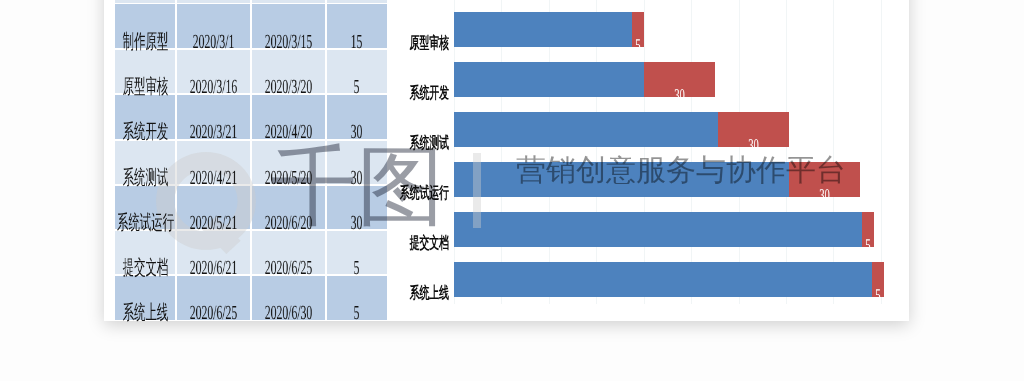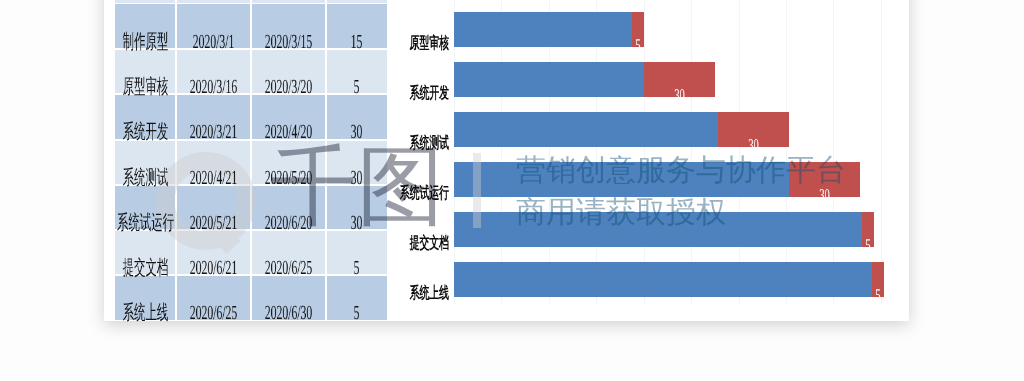--- a/index.html
+++ b/index.html
@@ -37,21 +37,21 @@
           text-align:center;font-family:"Liberation Serif",serif;white-space:nowrap;
           transform:scaleX(0.585);}
 
   
   #wm{position:absolute;left:0;top:0;width:1024px;height:381px;pointer-events:none;opacity:.42;}
   #toplayer{position:absolute;left:0;top:16px;width:872px;height:381px;}
   #wm .q{position:absolute;left:154px;top:151px;width:104px;height:106px;}
   #wm .qt{position:absolute;left:270px;top:143px;font-size:87px;line-height:87px;
           letter-spacing:0px;color:#0f172a;font-weight:normal;white-space:nowrap;}
   #wm .divider{position:absolute;left:473px;top:153px;width:8px;height:75px;background:#cdcdcd;}
-  #wm .wl{position:absolute;left:516px;color:#0c4a6e;font-size:30px;line-height:30px;
+  #wm .wl{position:absolute;left:516px;color:#000000;font-size:30px;line-height:30px;
           letter-spacing:0px;white-space:nowrap;}
 </style>
 </head>
 <body>
 
 <div id="stage">
 
   <div id="panel"></div>
 
   <div id="gtable">
@@ -142,21 +142,20 @@
   </div>
 
   <div id="wm">
     <svg class="q" viewBox="0 0 100 104">
       <path d="M50 1 A49 48 0 1 0 50 97 A49 48 0 1 0 50 1 Z M50 19 A31 30 0 1 1 50 79 A31 30 0 1 1 50 19 Z" fill="#cdcdcd" fill-rule="evenodd"></path>
       <path d="M60 64 L84 88 L70 101 L46 77 Z" fill="#cdcdcd"></path>
     </svg>
     <div class="qt">千图</div>
     <div class="divider"></div>
     <div class="wl" style="top:156px">营销创意服务与协作平台</div>
-    <div class="wl" style="top:198px">商用请获取授权</div>
   </div>
 
   <div id="toplayer">
     <div class="tcell cjk" style="left:55px;width:181px;top:3.9px">制作原型</div>
     <div class="tcell" style="left:116px;width:195px;top:3.9px">2020/3/1</div>
     <div class="tcell" style="left:191px;width:195px;top:3.9px">2020/3/15</div>
     <div class="tcell" style="left:266px;width:181px;top:3.9px">15</div>
     <div class="tcell cjk" style="left:55px;width:181px;top:49.1px">原型审核</div>
     <div class="tcell" style="left:116px;width:195px;top:49.1px">2020/3/16</div>
     <div class="tcell" style="left:191px;width:195px;top:49.1px">2020/3/20</div>

